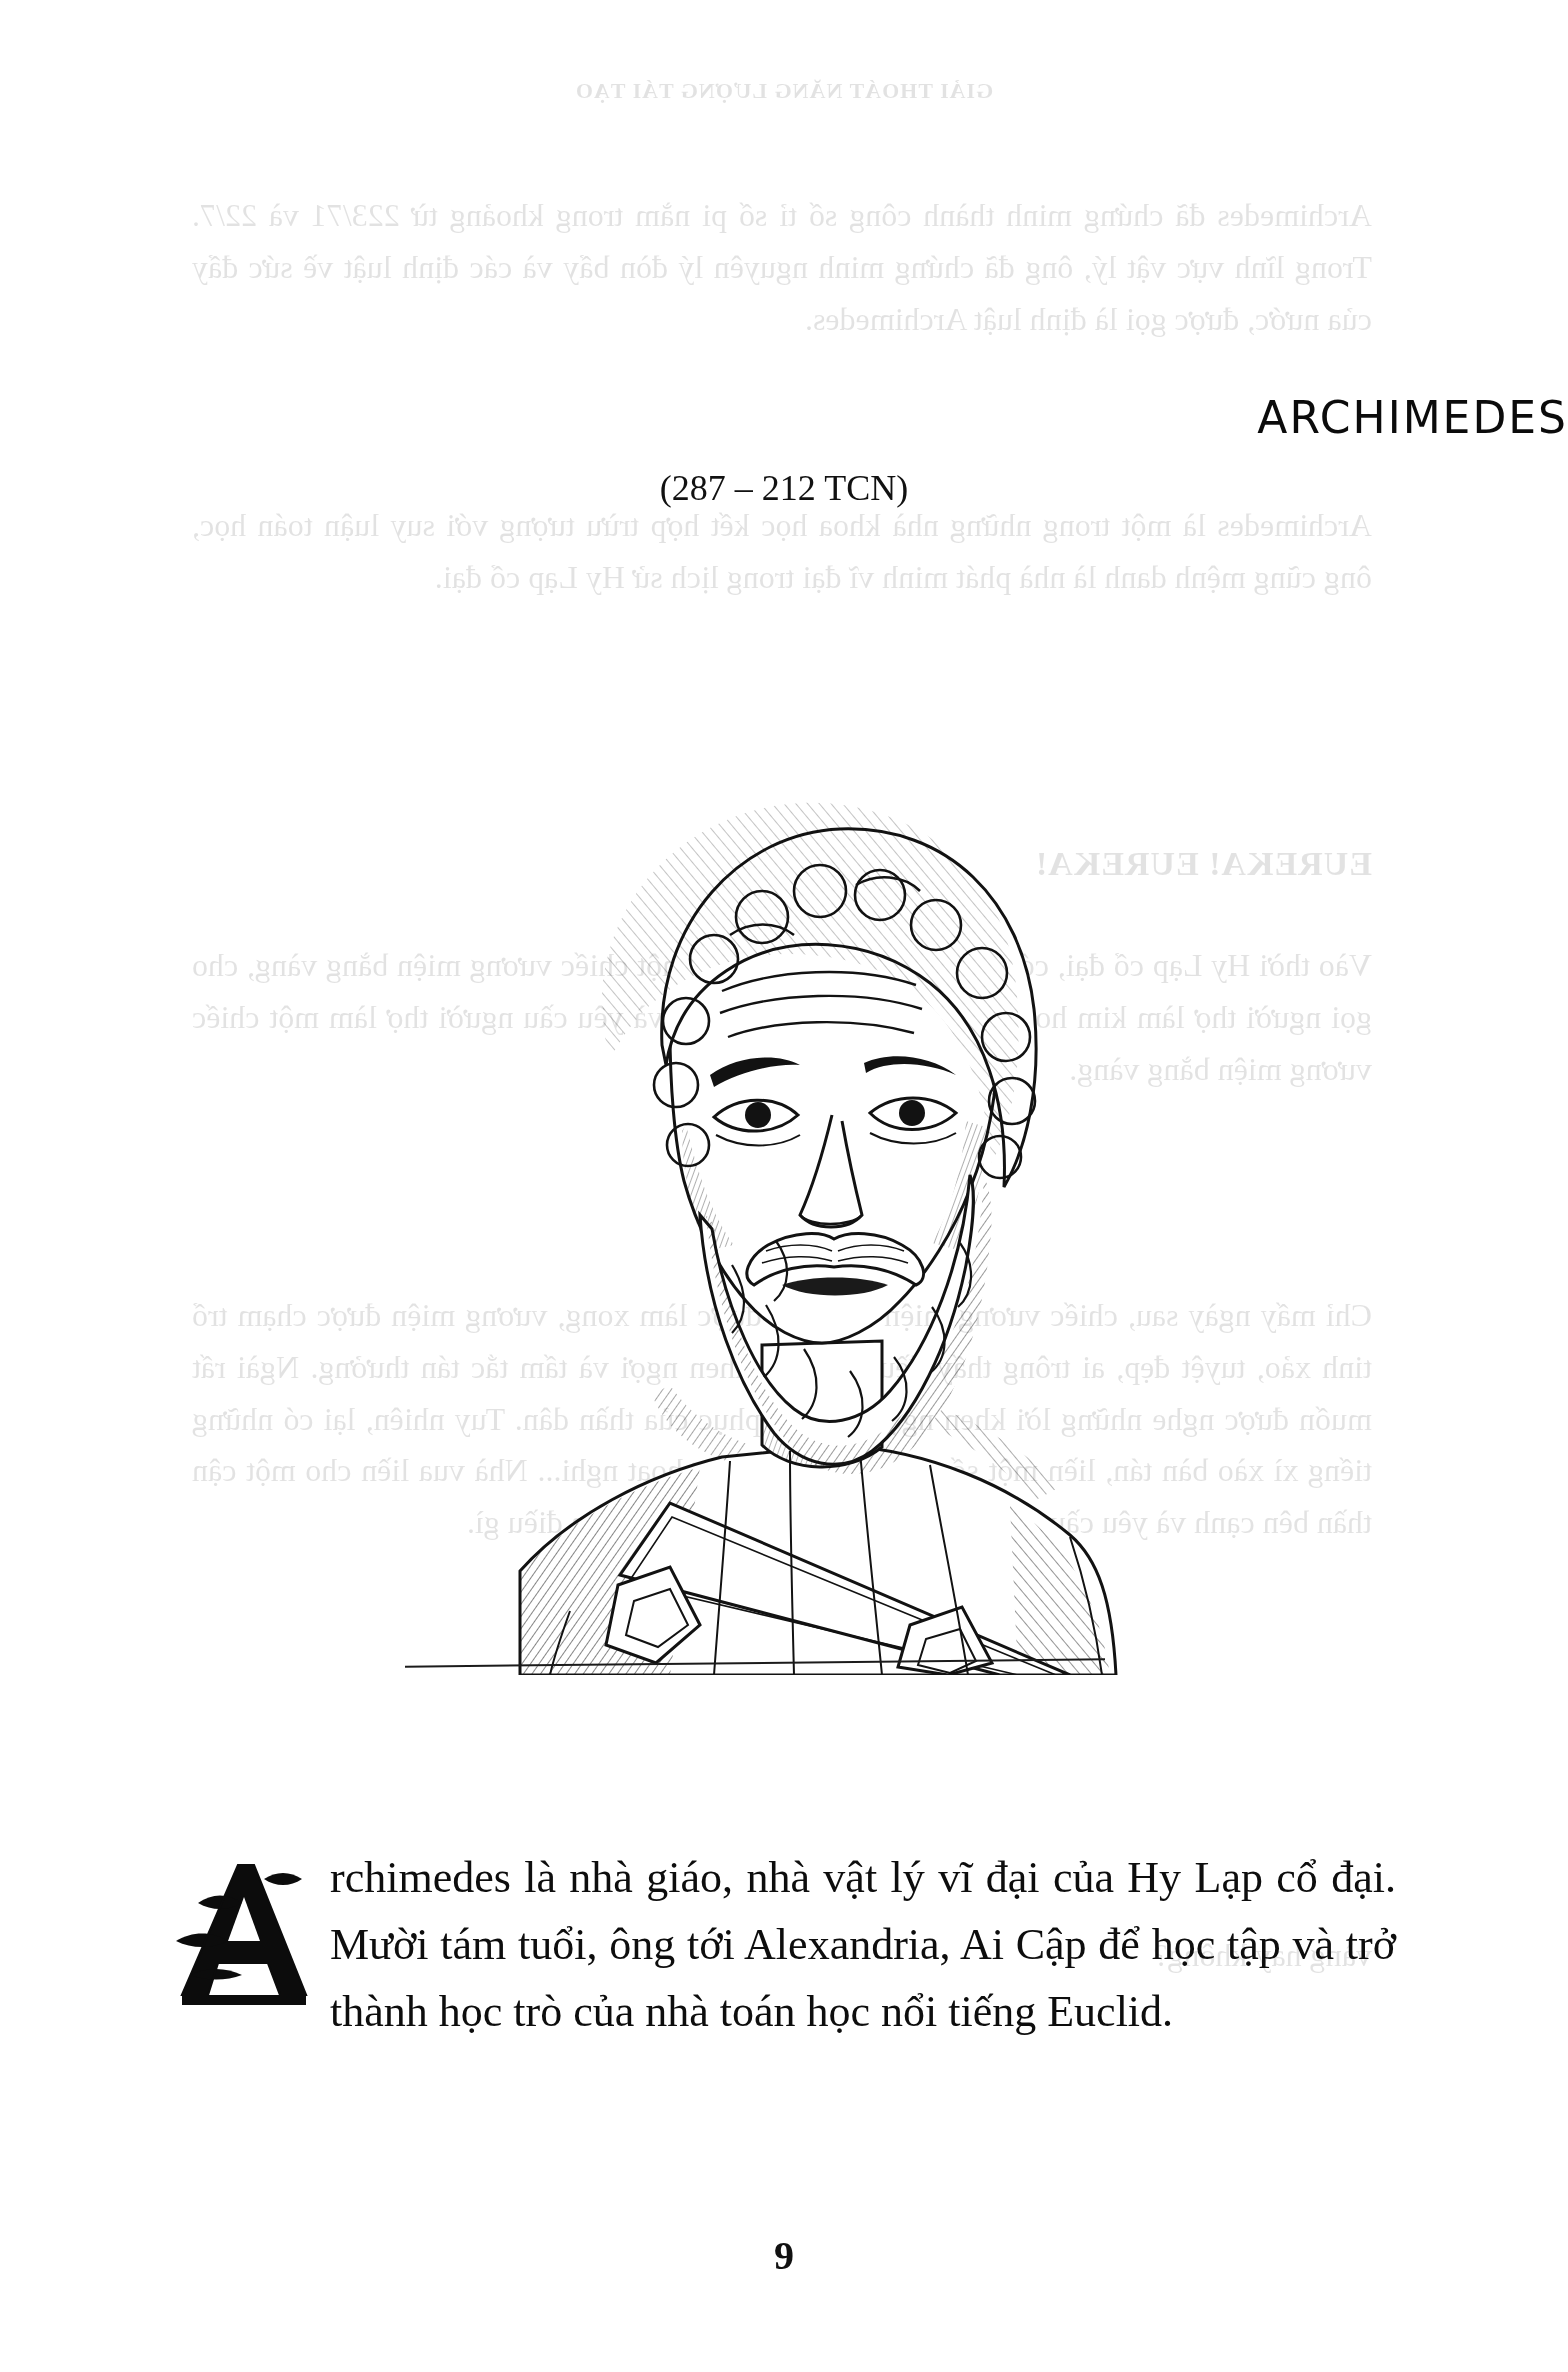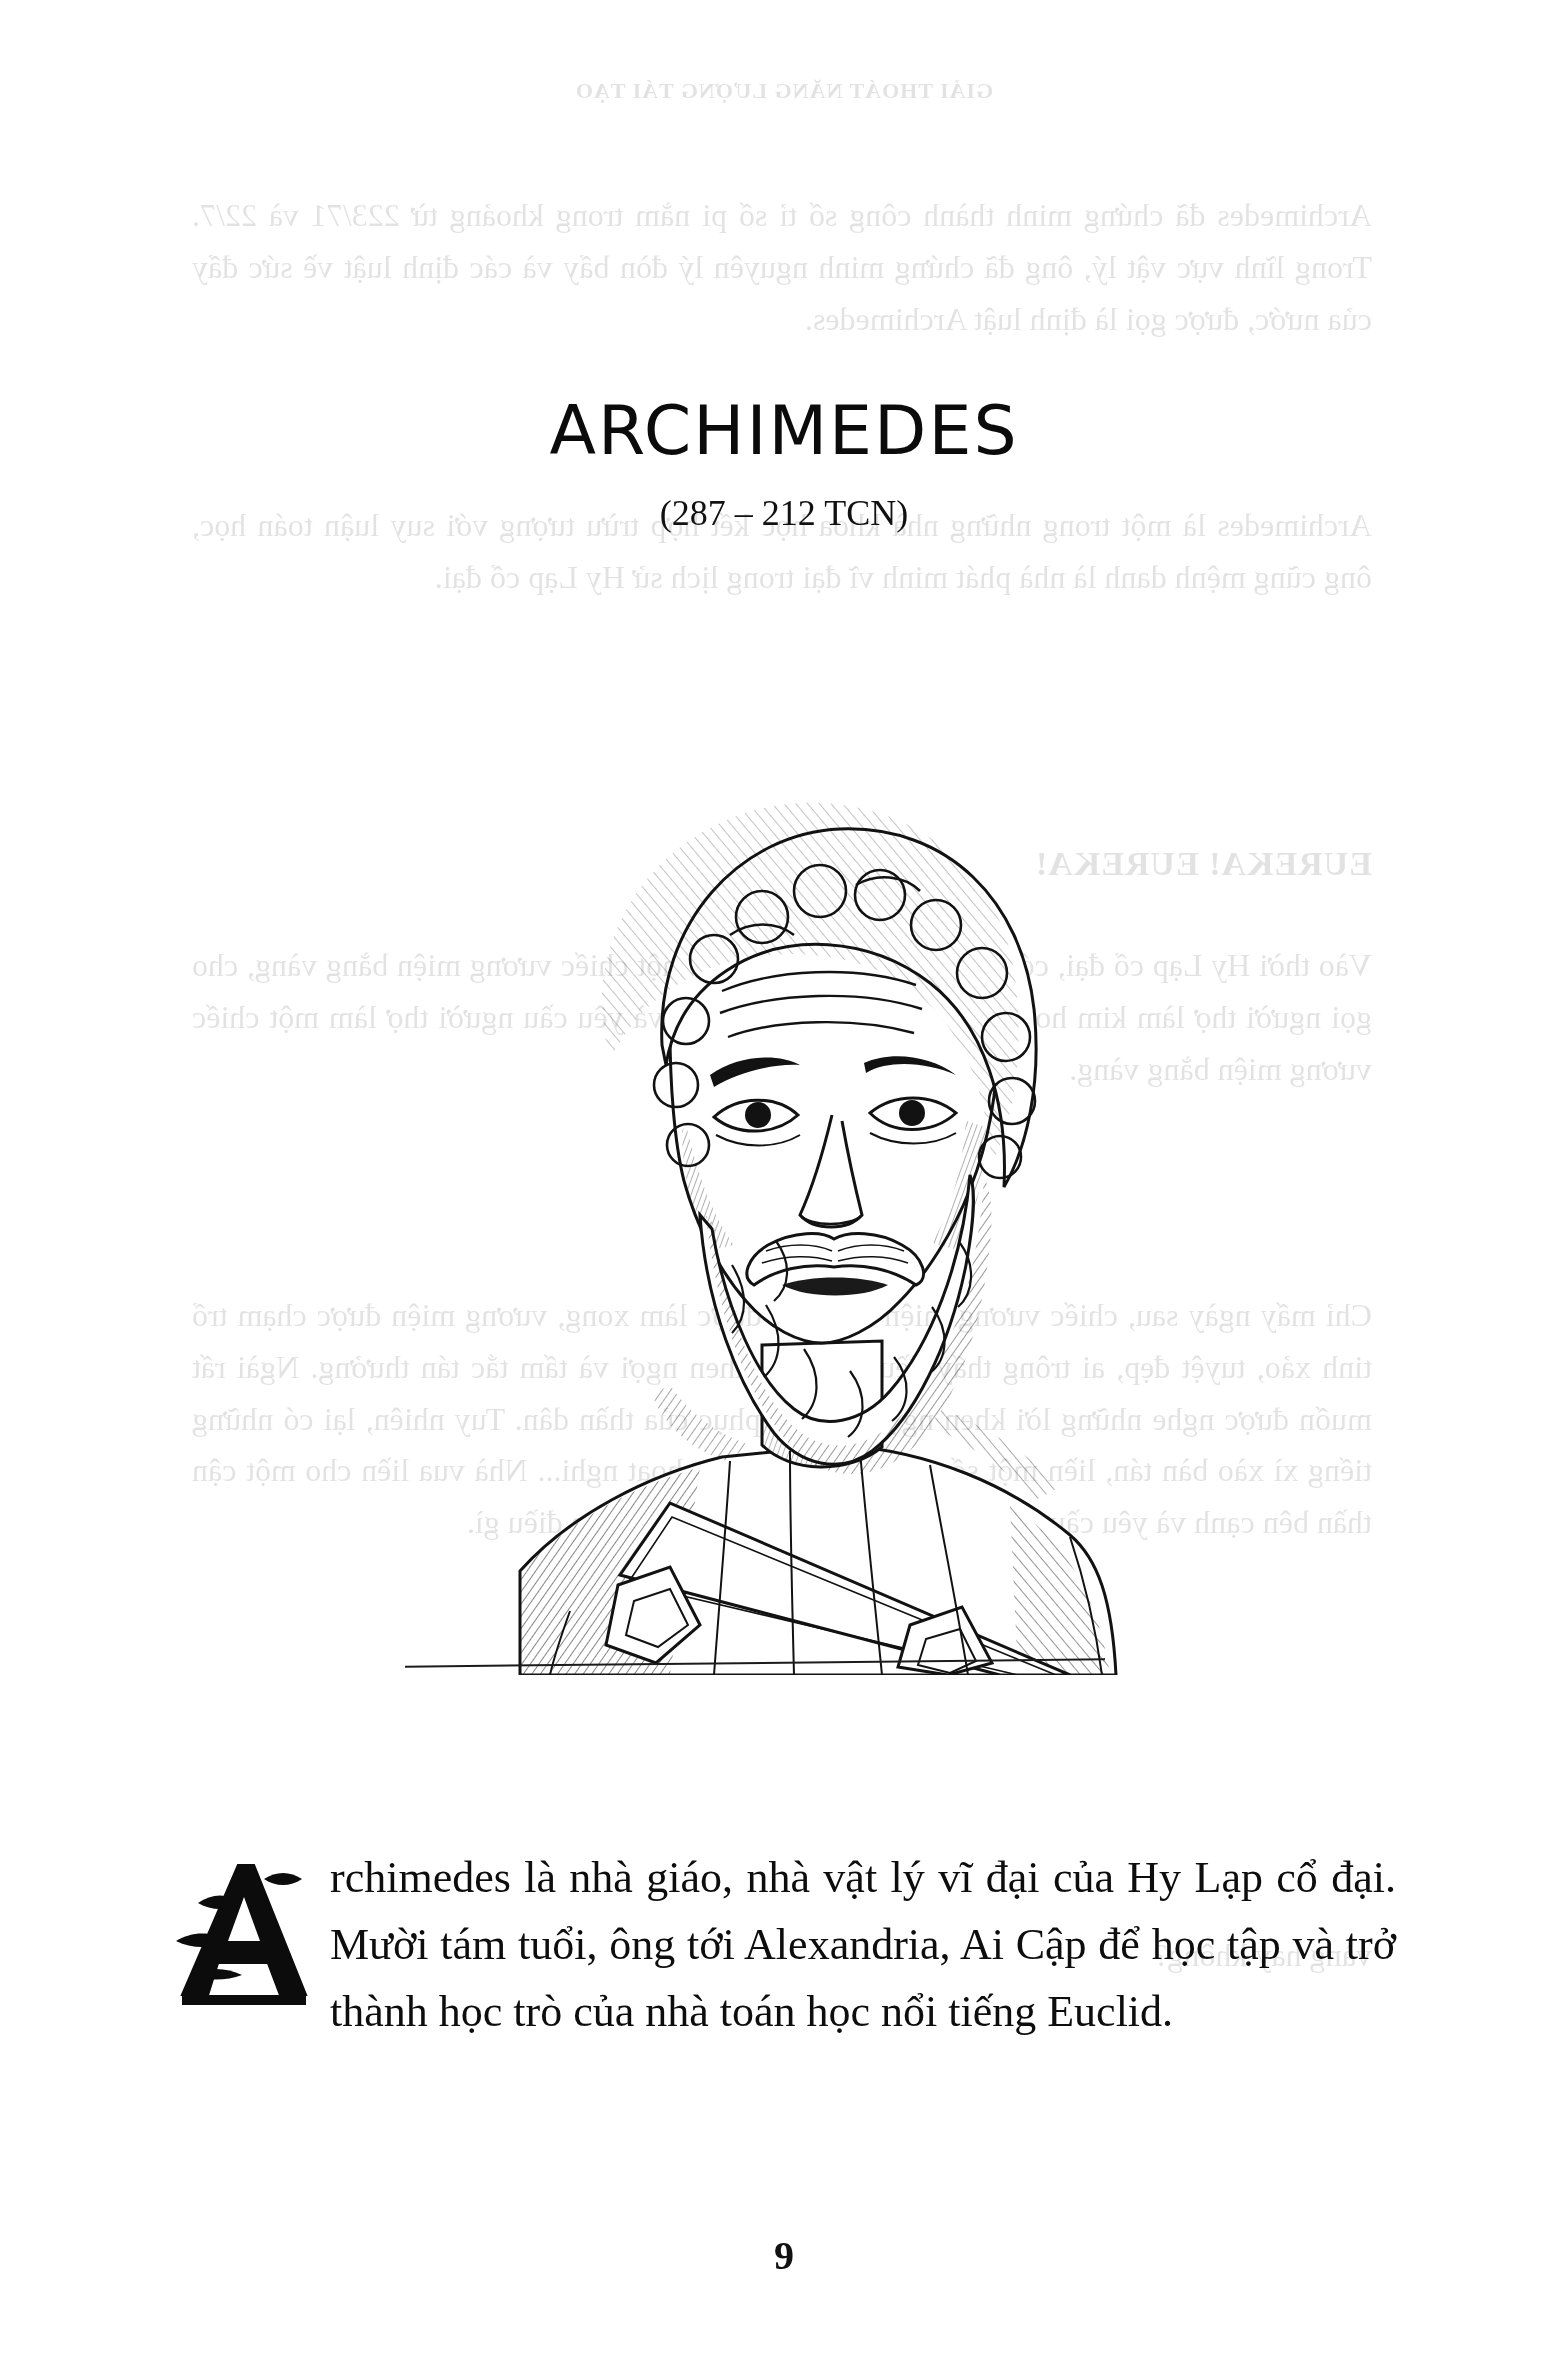--- a/index.html
+++ b/index.html
@@ -67,26 +67,27 @@
     height: 2372px;
   }
 
   .title-block {
     position: absolute;
     top: 395px;
     left: 0; right: 0;
     text-align: center;
   }
   .chapter-title {
-    font-size: 68px;
+    font-size: 44px;
     letter-spacing: 2px;
     color: #0b0b0b;
     font-family: "DejaVu Sans", sans-serif;
     font-weight: 400;
     line-height: 1.05;
+    text-align: right;
   }
   .chapter-subtitle {
     margin-top: 22px;
     font-size: 62px;
     color: #0b0b0b;
     font-family: "DejaVu Sans", sans-serif;
     font-weight: 400;
     line-height: 1.1;
   }
   .chapter-dates {

